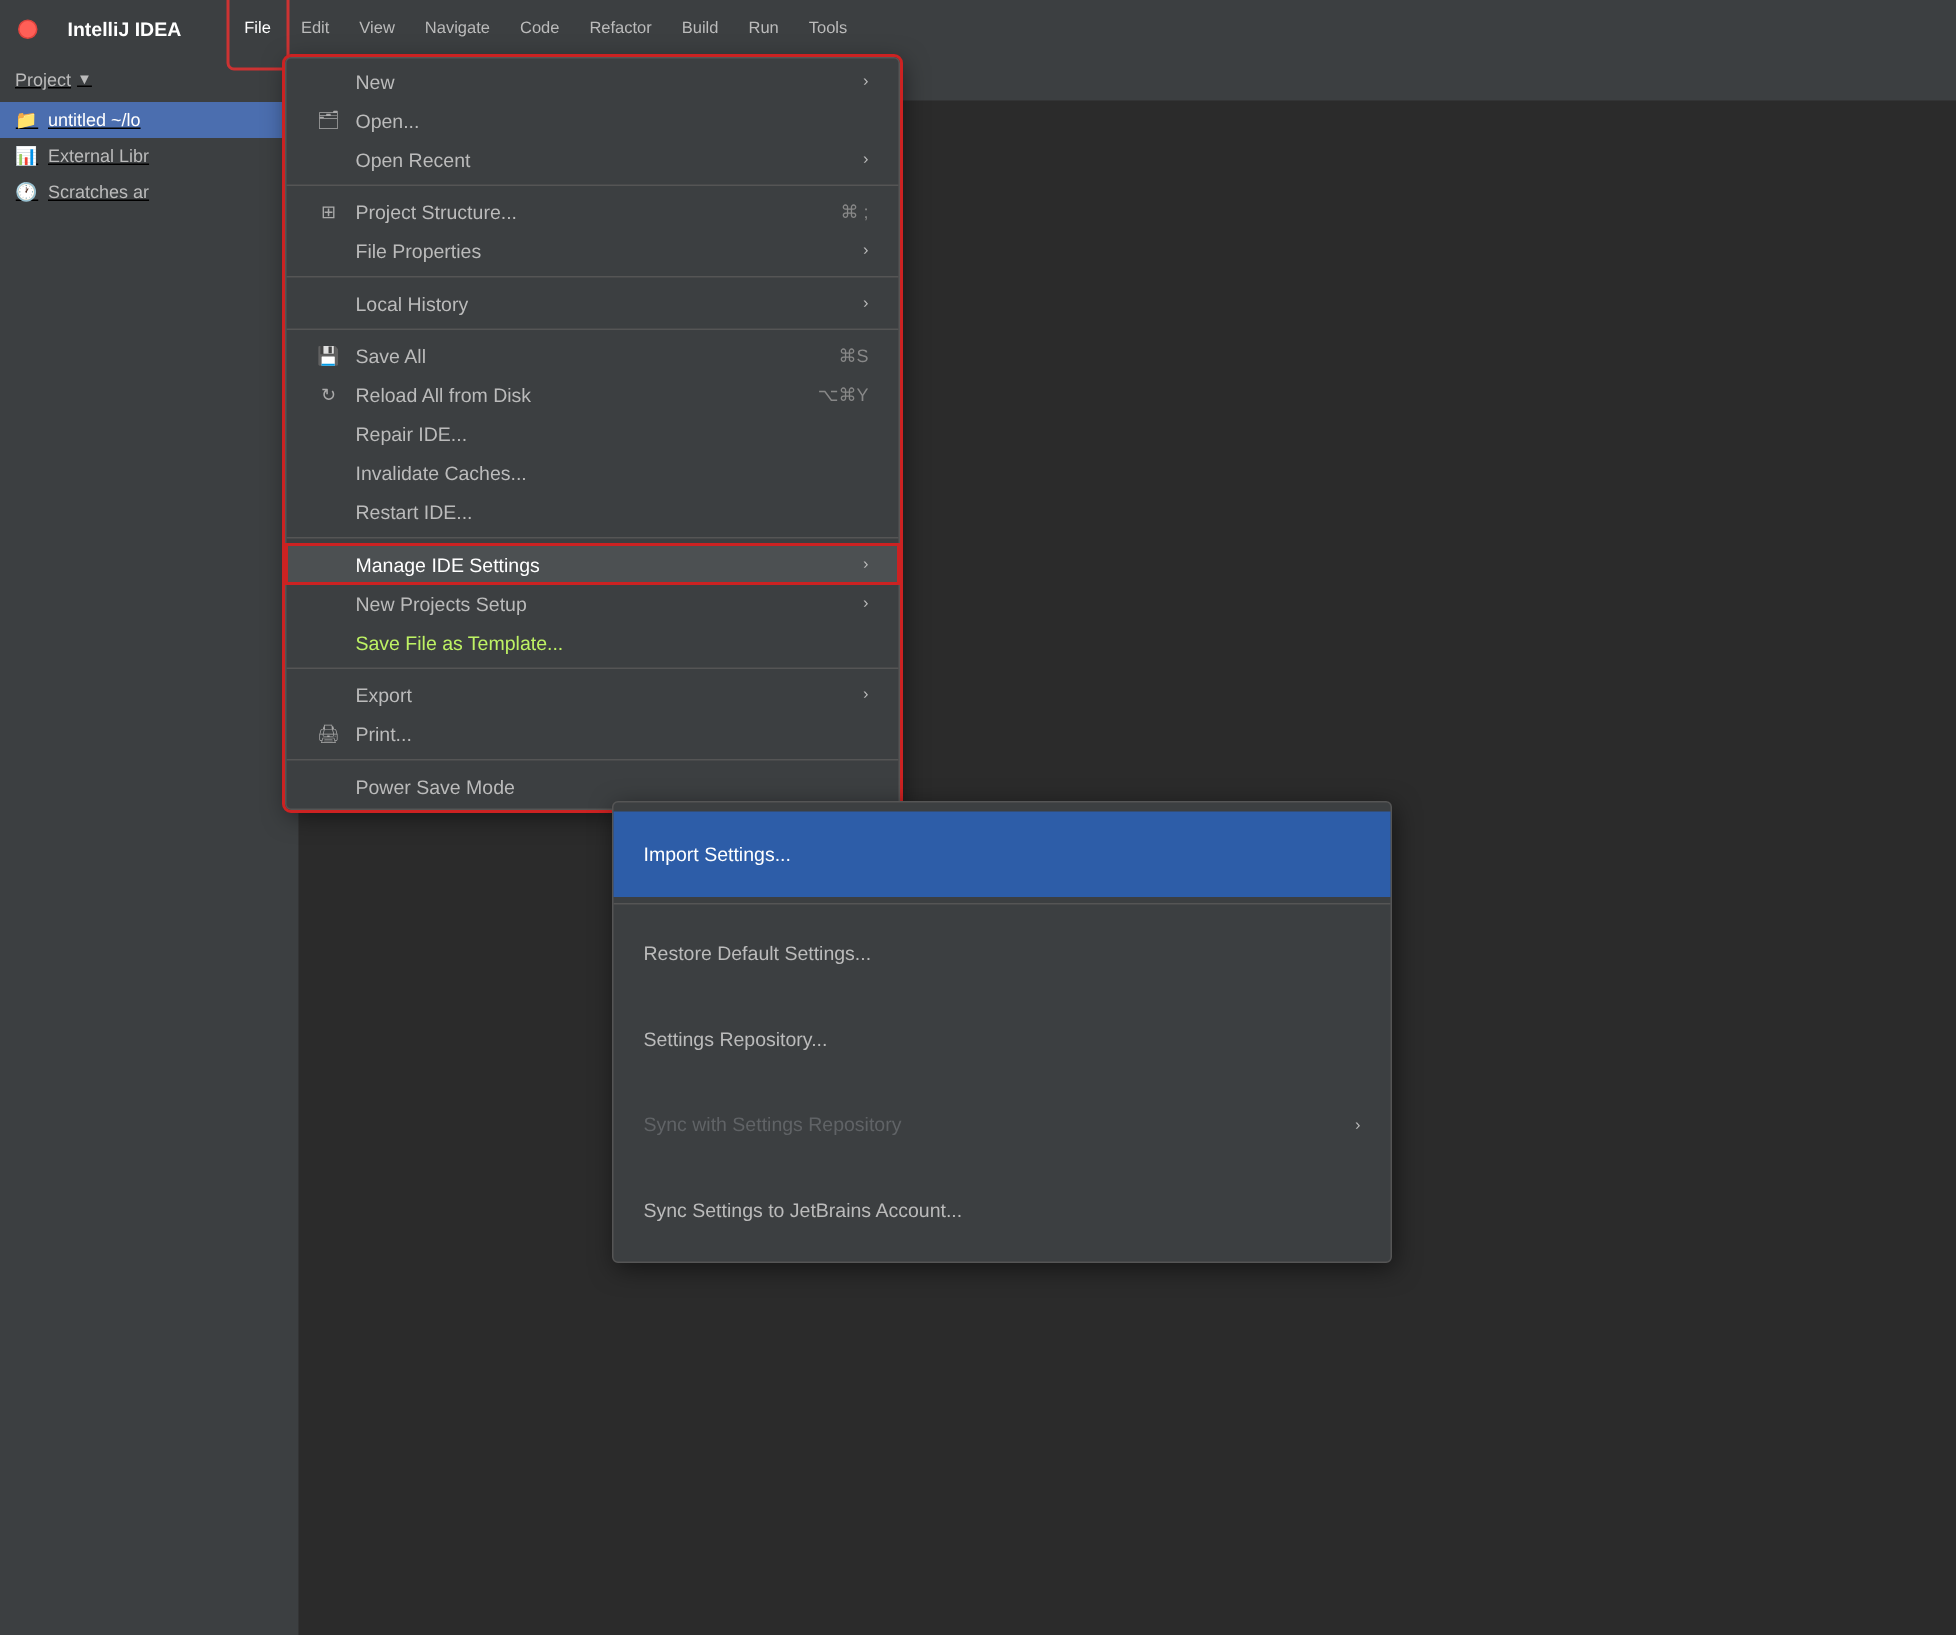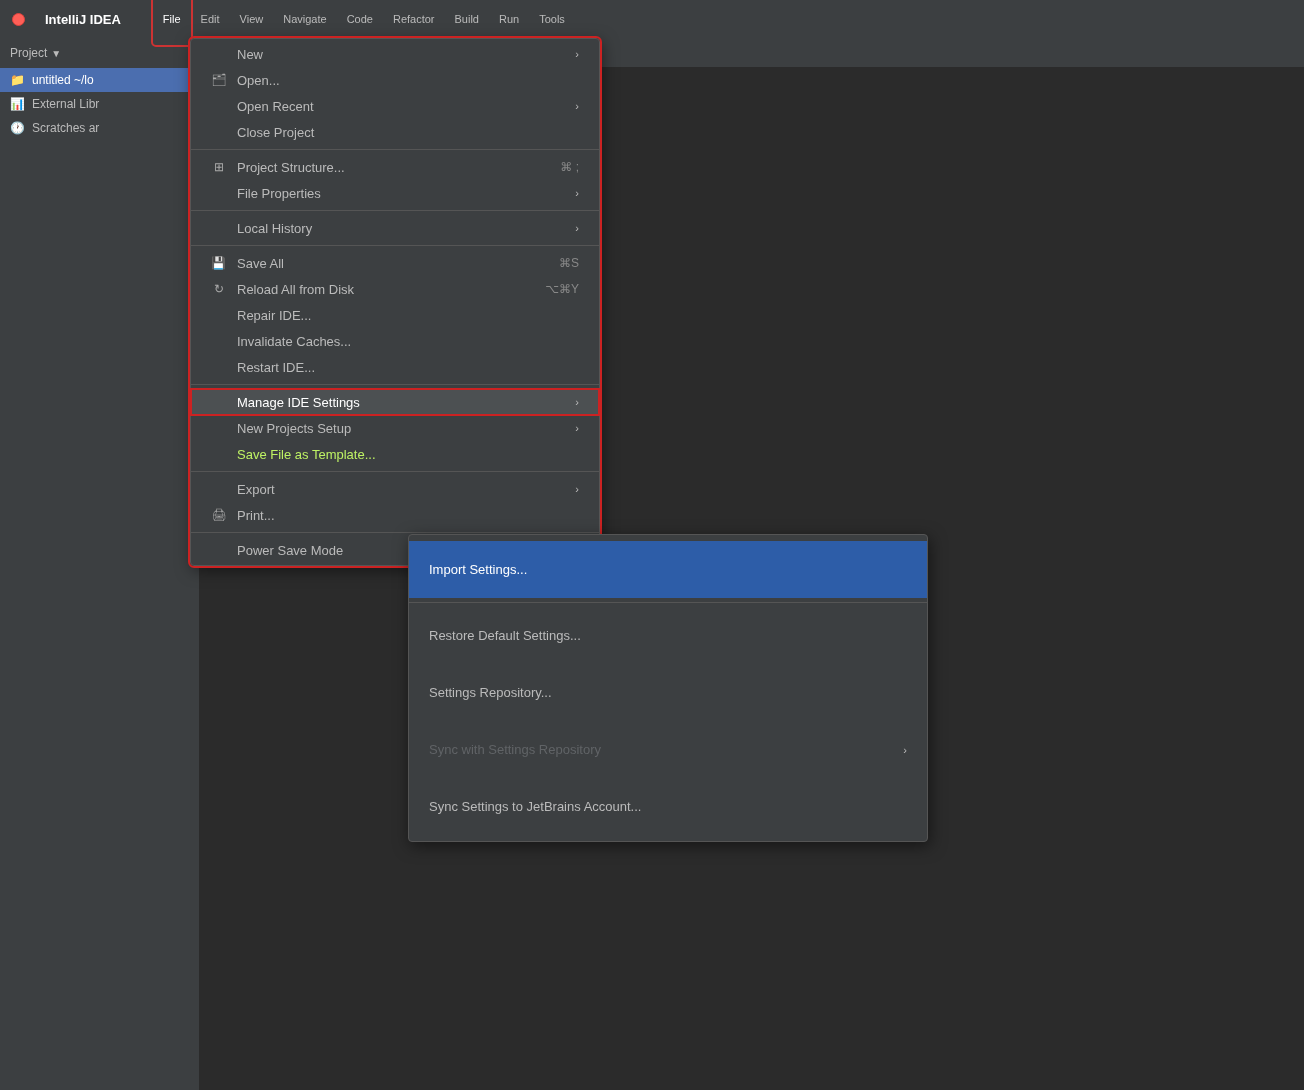--- a/index.html
+++ b/index.html
@@ -51,20 +51,21 @@
       color: #ffffff;
       font-size: 13px;
       font-weight: 600;
       margin-right: 4px;
     }
 
     
     .ide-body {
       display: flex;
       height: calc(1090px - 38px);
+      text-decoration: underline;
     }
 
     
     .sidebar {
       width: 200px;
       background: #3c3f41;
       display: flex;
       flex-direction: column;
       border-right: 1px solid #2b2b2b;
     }
@@ -398,26 +399,20 @@
     </div>
 
     <div class="menu-section-item">
       <div class="menu-item-left">
         <span class="menu-item-icon"></span>
         <span>Open Recent</span>
       </div>
       <span class="menu-item-arrow">›</span>
     </div>
 
-    <div class="menu-section-item">
-      <div class="menu-item-left">
-        <span class="menu-item-icon"></span>
-        <span>Close Project</span>
-      </div>
-    </div>
 
     <div class="menu-divider"></div>
 
     <div class="menu-section-item">
       <div class="menu-item-left">
         <span class="menu-item-icon" style="color:#aaaaaa;">⊞</span>
         <span>Project Structure...</span>
       </div>
       <span class="menu-item-shortcut">⌘ ;</span>
     </div>

